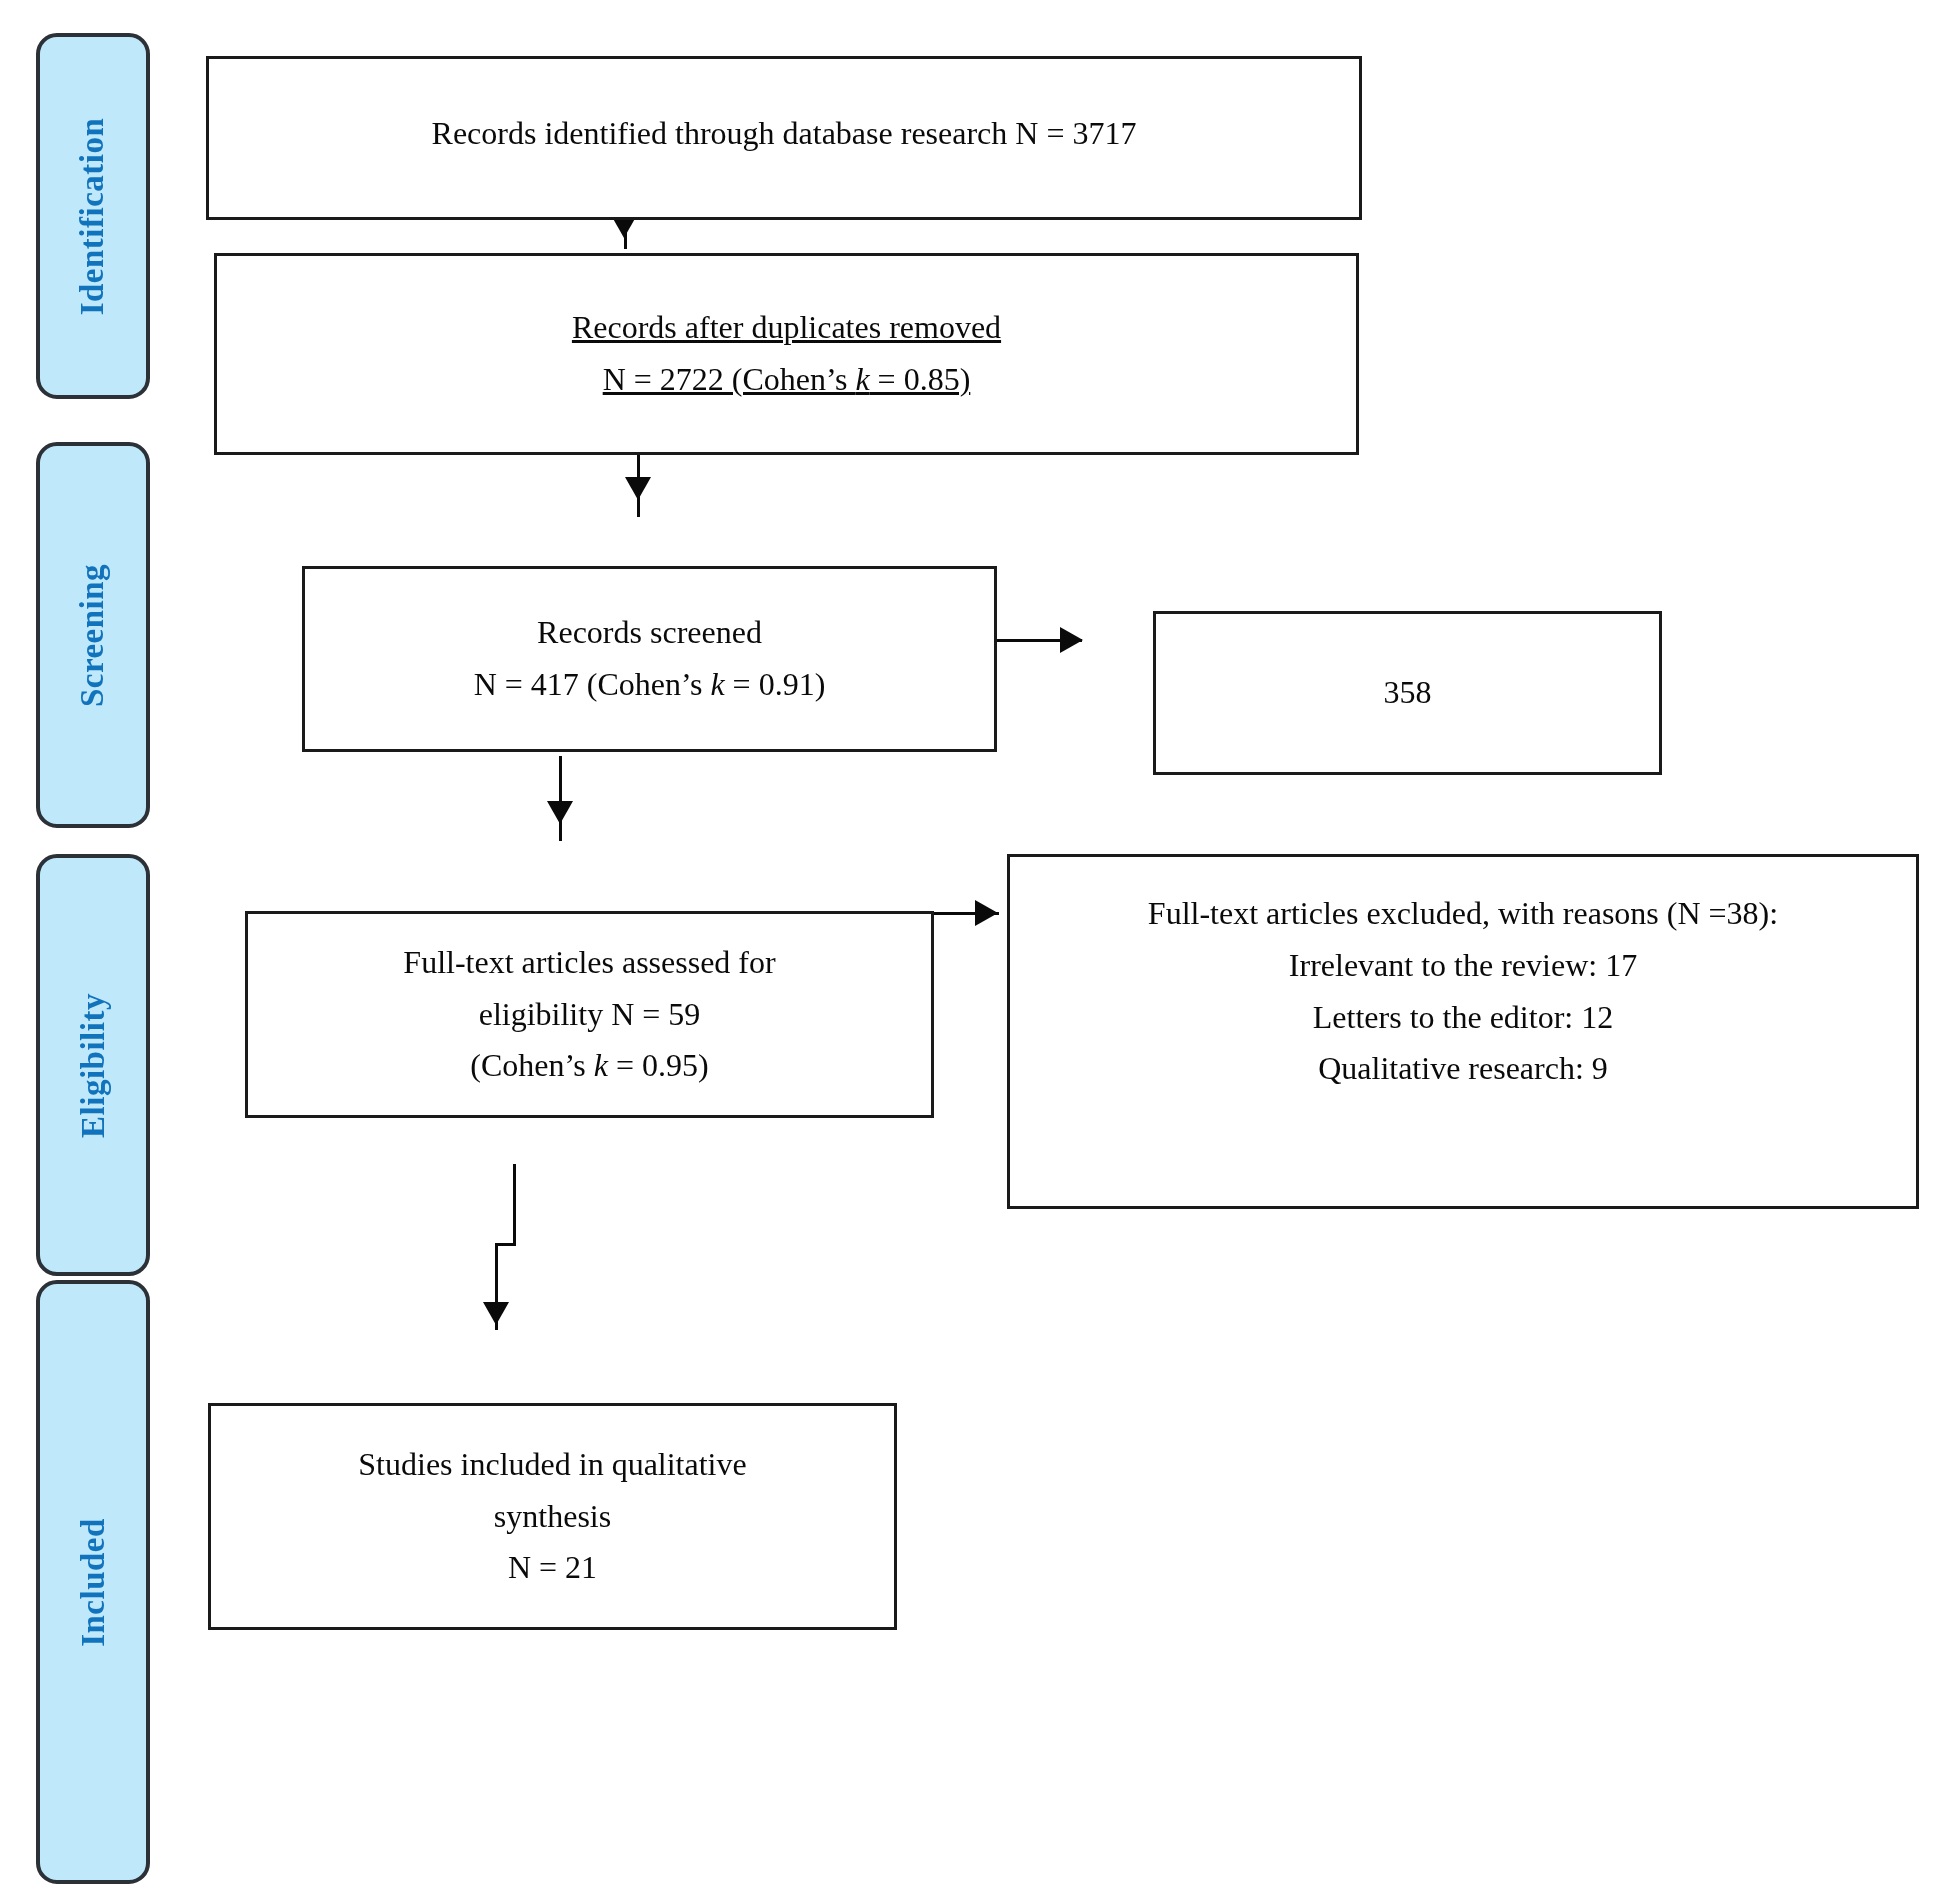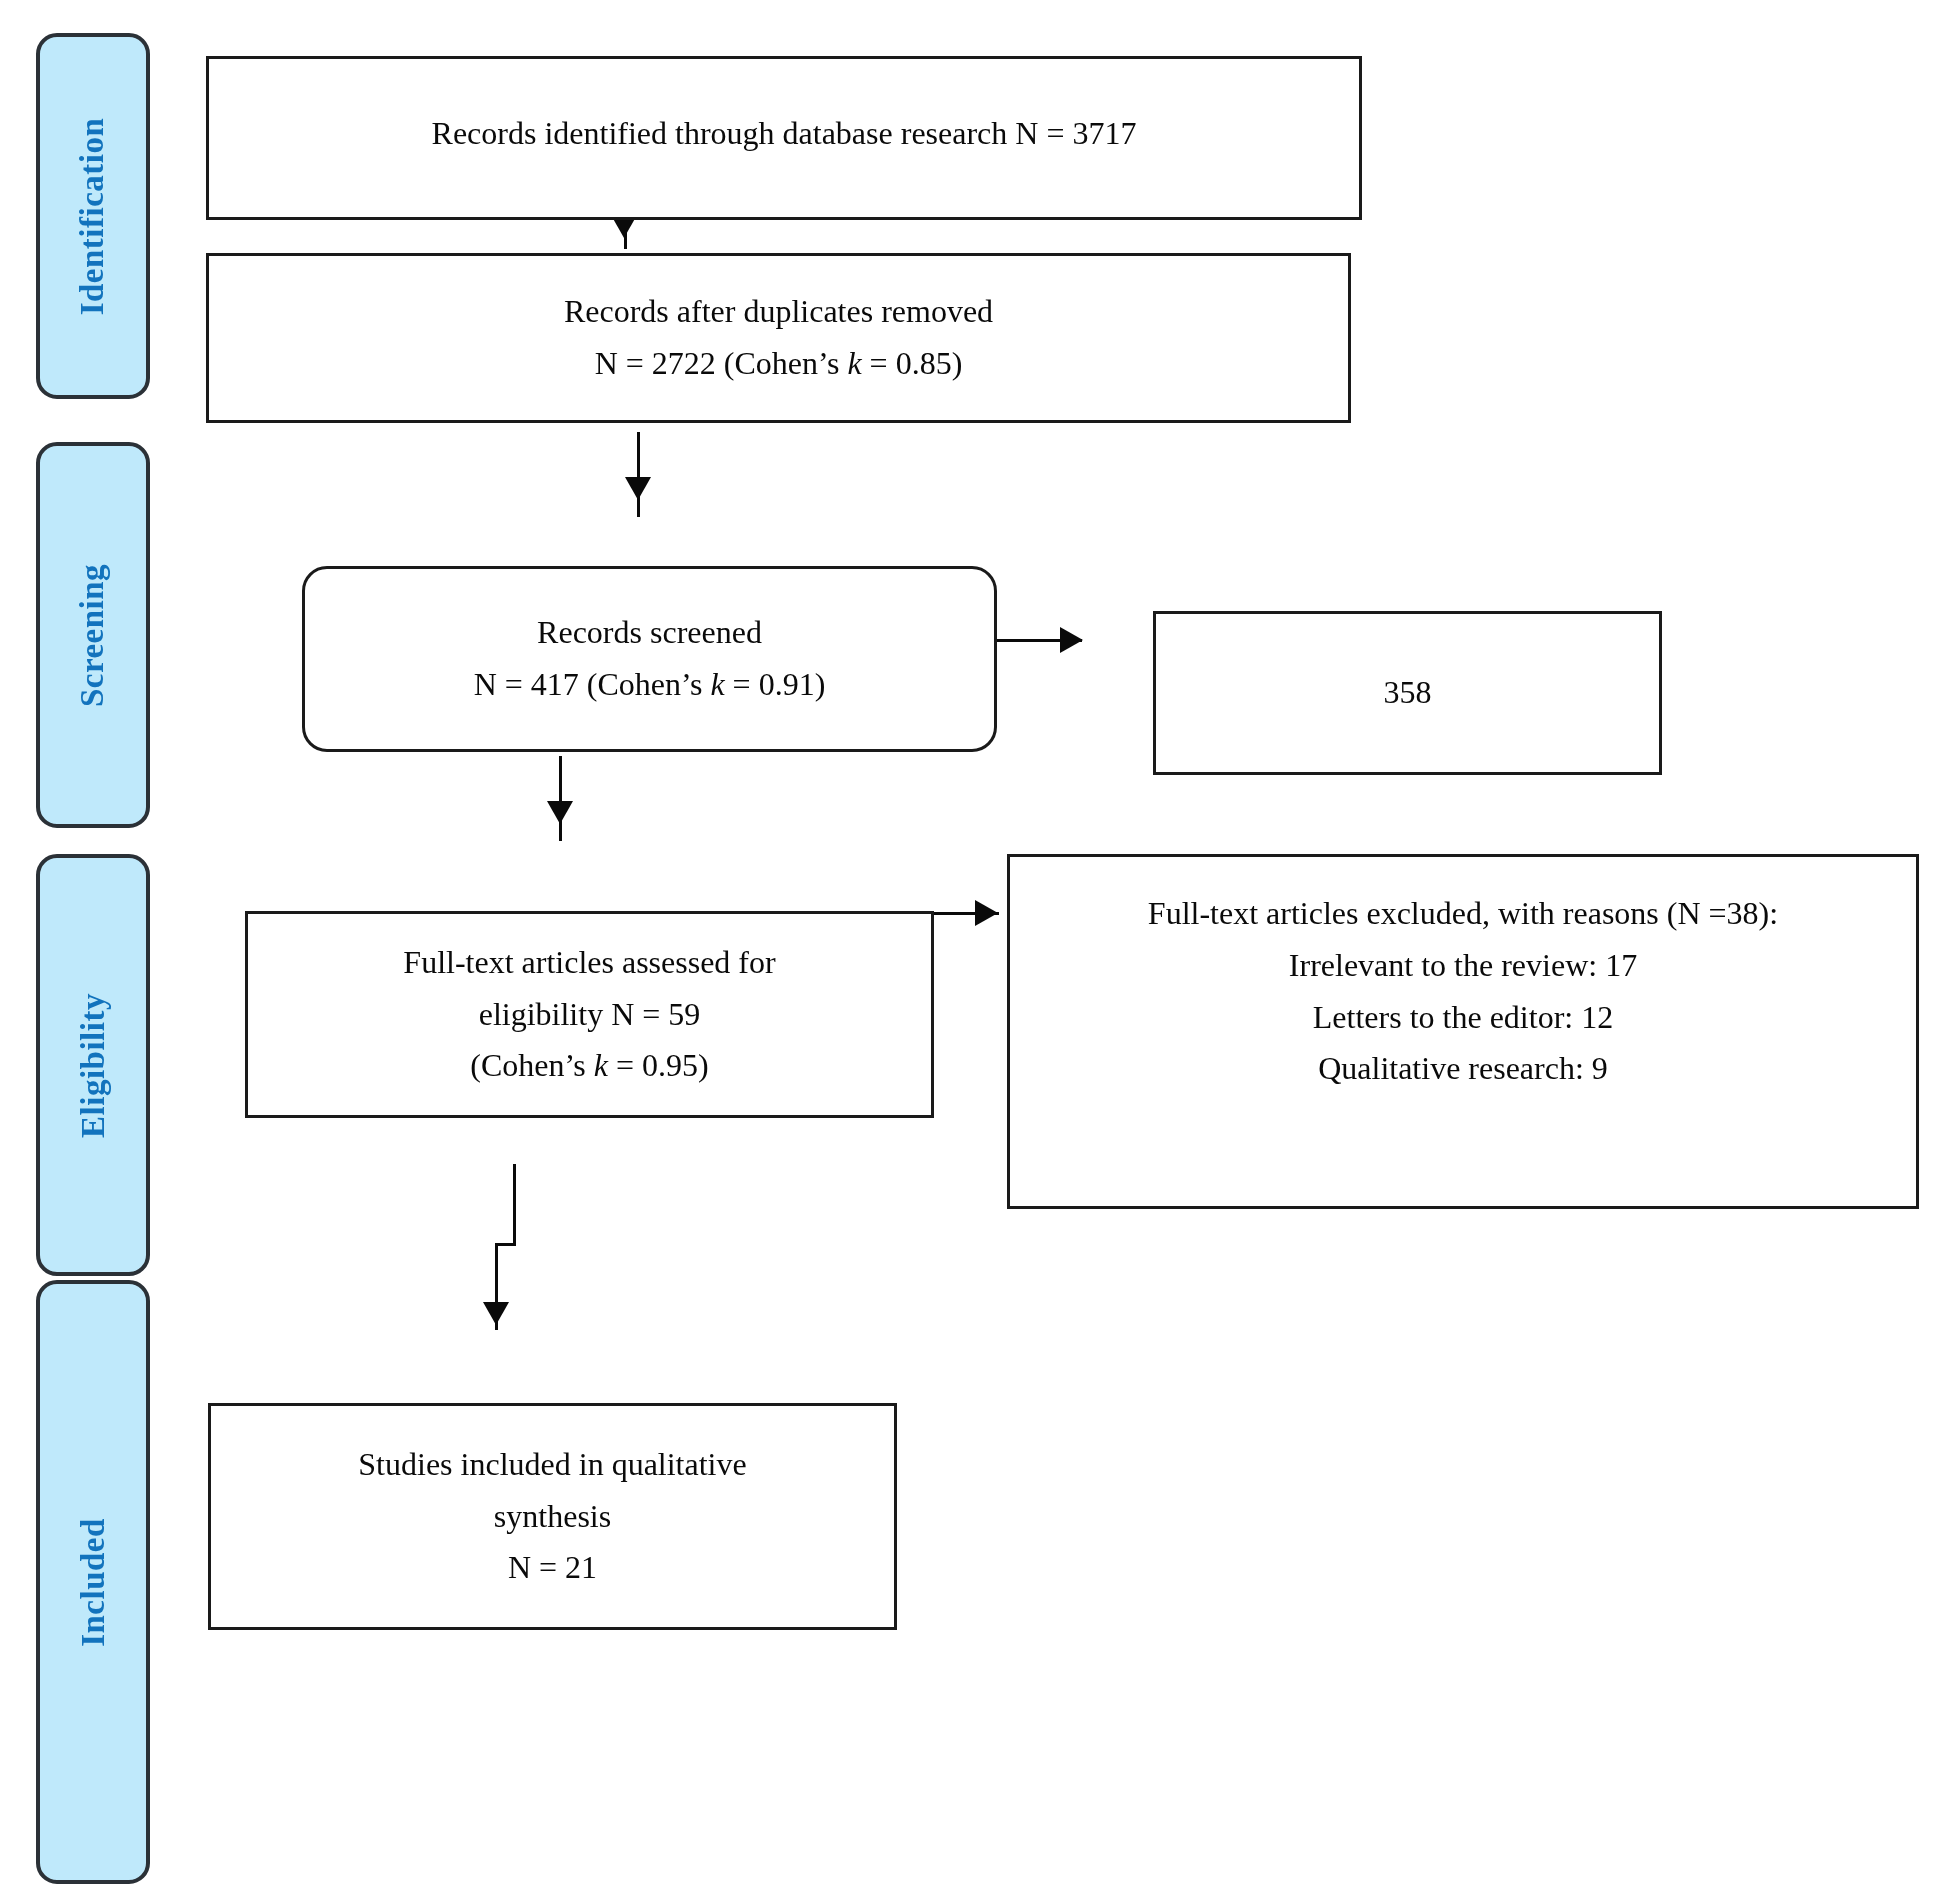--- a/index.html
+++ b/index.html
@@ -129,26 +129,26 @@
 
   <div class="vline" style="left:513px; top:1164px; height:82px;"></div>
   <div class="hline" style="left:495px; top:1243px; width:20.7px;"></div>
   <div class="vline" style="left:495px; top:1243px; height:87px;"></div>
   <div class="arrow-down" style="left:483px; top:1302px;"></div>
 
   <div class="flow-box top-align" style="left:206px; top:56px; width:1156px; height:164px; padding-top:49px;">
     <span class="ln">Records identified through database research N = 3717</span>
   </div>
 
-  <div class="flow-box" style="left:206px; top:253px; width:1145px; height:170px;">
+  <div class="flow-box" style="left:214px; top:253px; width:1145px; height:202px;text-decoration:underline;">
     <span class="ln">Records after duplicates removed</span>
     <span class="ln"><span>N = 2722 (Cohen’s </span><span class="ital">k</span><span> = 0.85)</span></span>
   </div>
 
-  <div class="flow-box" style="left:302px; top:566px; width:695px; height:186px;border-radius:25px;">
+  <div class="flow-box" style="left:302px; top:566px; width:695px; height:186px;">
     <span class="ln">Records screened</span>
     <span class="ln"><span>N = 417 (Cohen’s </span><span class="ital">k</span><span> = 0.91)</span></span>
   </div>
 
   <div class="flow-box" style="left:1153px; top:611px; width:509px; height:164px;">
     <span class="ln">358</span>
   </div>
 
   <div class="flow-box" style="left:245px; top:911px; width:689px; height:207px;">
     <span class="ln">Full-text articles assessed for</span>

